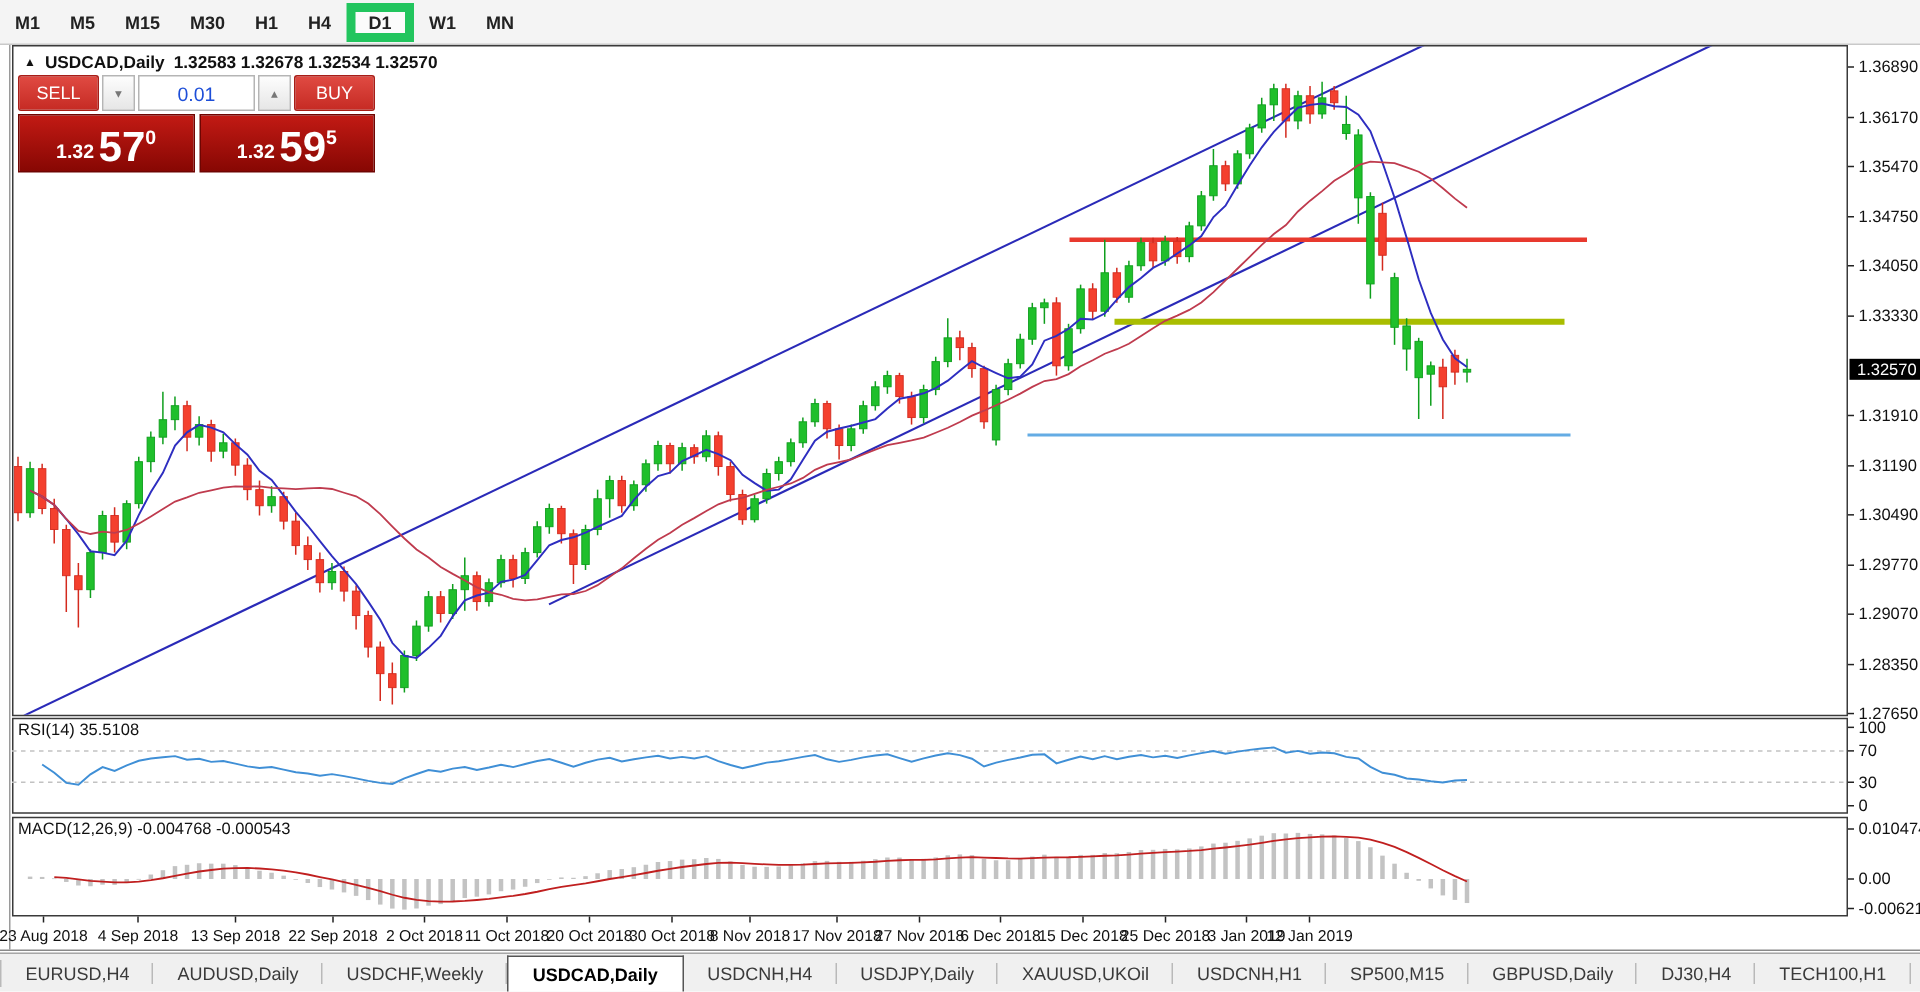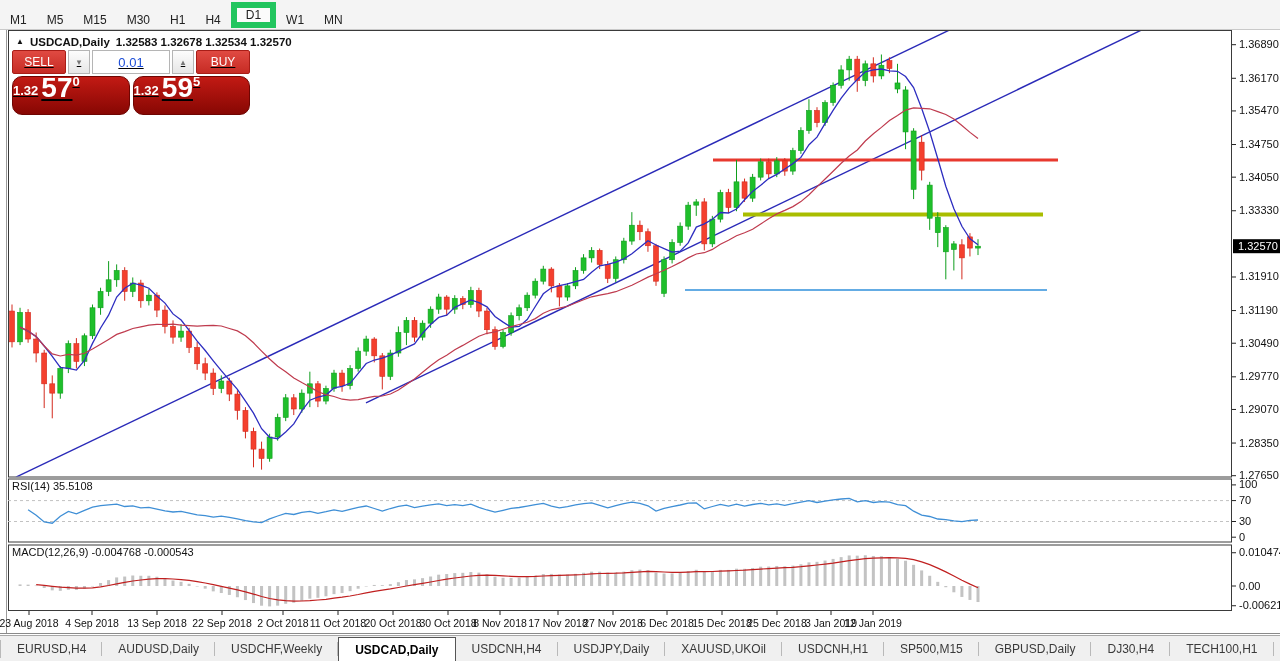--- a/index.html
+++ b/index.html
@@ -1,41 +1,41 @@
 <!DOCTYPE html>
 <html><head>
 <meta charset="utf-8">
 <style>
   html,body{margin:0;padding:0;background:#fff;font-family:"Liberation Sans",sans-serif;}
   body{width:1280px;height:661px;overflow:hidden;position:relative;}
   
   .toolbar{position:absolute;left:0;top:0;width:1280px;height:29px;background:#f4f4f4;
-           border-bottom:1px solid #c9c9c9;display:flex;align-items:flex-end;}
+           border-bottom:1px solid #c9c9c9;display:flex;align-items:center;font-weight:bold;}
   .tfbtn{display:flex;align-items:center;justify-content:center;padding:0 9px;margin:1px 0;
          font-size:12px;color:#222;border:1px solid transparent;cursor:default;}
   .tfbtn.active{background:#fbfbfb;border:6px solid #22c55e;}
   .tb-sep{width:1px;background:#c9c9c9;margin:3px 4px;}
   
   #chartsvg{position:absolute;left:0;top:30px;}
   .chart-title{position:absolute;left:16px;top:36px;font-size:11.5px;color:#111;font-weight:bold;
                display:flex;align-items:center;gap:6px;}
   .chart-title .tri{font-size:8px;transform:translateY(-1px);}
   .chart-title .ohlc{font-weight:bold;}
   
-  .trade{position:absolute;left:12px;top:50px;width:238px;text-decoration:underline;}
+  .trade{position:absolute;left:12px;top:50px;width:238px;}
   .trade-row1{display:flex;height:24px;gap:2px;}
   .btn-side{flex:0 0 52px;background:linear-gradient(#e04a42,#c62b24);color:#fff;font-size:12px;
             display:flex;align-items:center;justify-content:center;border:1px solid #a81d17;border-radius:2px;}
   .spin{flex:0 0 20px;background:linear-gradient(#fdfdfd,#e6e6e6);border:1px solid #b5b5b5;color:#777;
         font-size:9px;display:flex;align-items:center;justify-content:center;}
   .lot{flex:1;background:#fff;border:1px solid #b5b5b5;font-size:13px;color:#1d4ed8;
        display:flex;align-items:center;justify-content:center;}
   .trade-row2{display:flex;margin-top:2px;gap:3px;height:39px;}
-  .pricebox{flex:1;background:linear-gradient(#c21a14,#870703);border:1px solid #6f0502;border-radius:10px;
-            color:#fff;display:flex;align-items:flex-end;padding-bottom:13px;}
+  .pricebox{flex:1;background:linear-gradient(#c21a14,#870703);border:1px solid #6f0502;border-radius:0;
+            color:#fff;display:flex;align-items:flex-end;justify-content:center;padding-bottom:3px;}
   .pricebox .base{font-size:13px;font-weight:bold;margin-right:3px;margin-bottom:3px;}
   .pricebox .big{font-size:28px;font-weight:bold;line-height:26px;margin-top:20px;}
   .pricebox .sup{font-size:13px;font-weight:bold;margin-bottom:12px;}
   
   .tabbar{position:absolute;left:0;top:635px;width:1280px;height:26px;background:#f0f0f0;
           border-top:1px solid #a7a7a7;display:flex;align-items:stretch;font-size:12px;color:#3a3a3a;}
   .tab-handle{width:9px;border-right:1px solid #b9b9b9;margin:4px 0;}
   .tab{display:flex;align-items:center;padding:0 16px;white-space:nowrap;position:relative;}
   .tab:not(.active):not(:last-of-type)::after{content:"";position:absolute;right:0;top:6px;bottom:6px;
           width:1px;background:#b9b9b9;}

